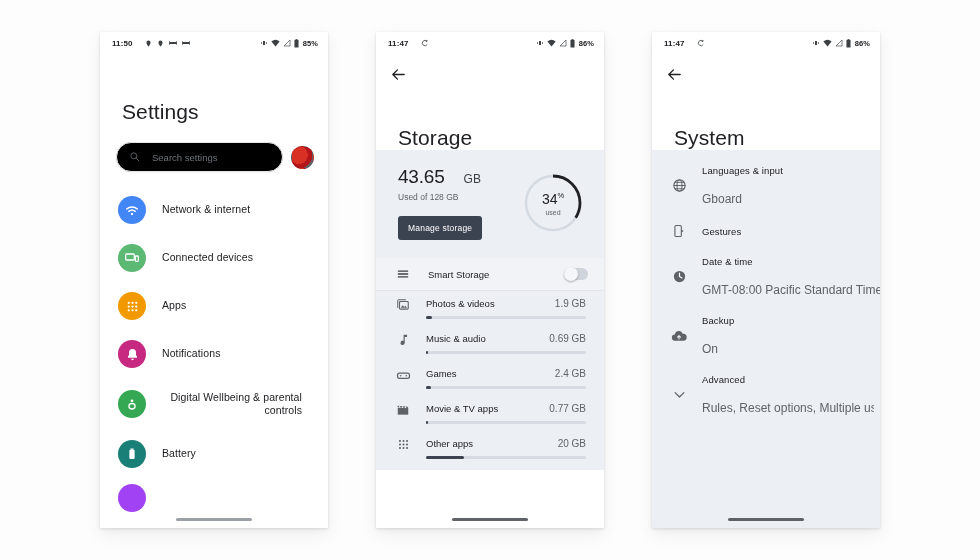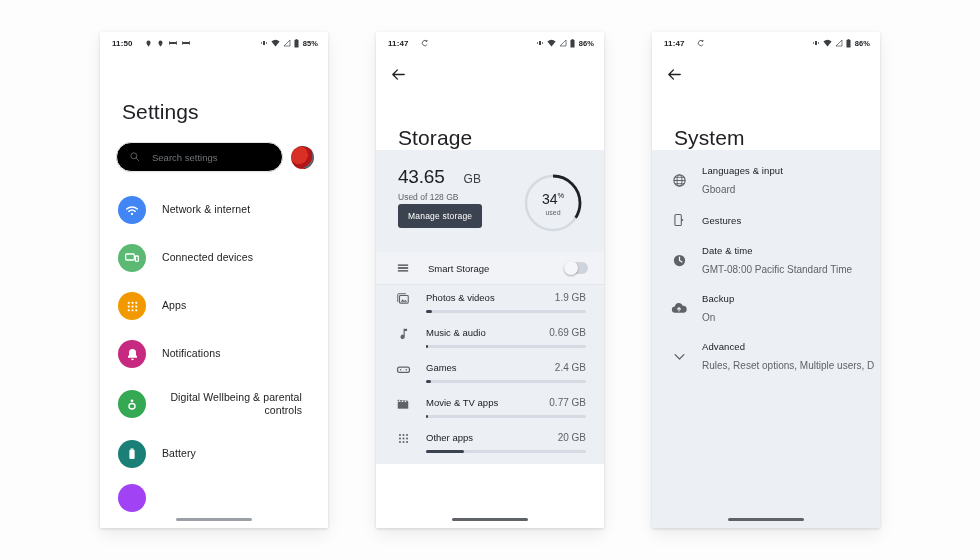--- a/index.html
+++ b/index.html
@@ -67,21 +67,21 @@
 
   
   .storage-panel {
     background: #eceff4; padding: 16px 18px 18px 22px;
     display: flex; align-items: flex-start; justify-content: space-between;
   }
   .used-num { font-size: 19px; color: #202124; font-weight: 400; letter-spacing: -.2px; }
   .used-unit { font-size: 12px; color: #3c4043; margin-left: 19px; }
   .used-of { font-size: 8.5px; color: #5f6368; margin-top: 4px; }
   .manage-btn {
-    margin-top: 2px; background: #3c4350; color: #ffffff; font-size: 8.5px;
+    margin-top: 14px; background: #3c4350; color: #ffffff; font-size: 8.5px;
     border-radius: 3px; padding: 7px 10px; display: inline-block; letter-spacing: .2px;
   }
   .gauge { position: relative; width: 62px; height: 62px; margin-top: 6px; margin-right: 2px; }
   .gauge-txt {
     position: absolute; inset: 0; display: flex; flex-direction: column;
     align-items: center; justify-content: center;
   }
   .g-pct { font-size: 14px; color: #202124; }
   .g-pct sup { font-size: 7.5px; vertical-align: super; }
   .g-used { font-size: 7px; color: #5f6368; margin-top: 2px; }
@@ -111,21 +111,21 @@
   .cat-name { font-size: 9.5px; color: #202124; }
   .cat-size { font-size: 10px; color: #5f6368; }
   .bar { height: 3px; border-radius: 2px; background: #d6dbe3; margin-top: 7px; position: relative; }
   .bar i { position: absolute; left: 0; top: 0; bottom: 0; border-radius: 2px; background: #3c4350; }
 
   
   .sys-list { background: #eceff4; padding: 6px 0 0 0; height: 100%; }
   .sys-row { display: flex; align-items: center; gap: 14px; padding: 9px 14px 9px 18px; }
   .sys-ic { width: 18px; flex: none; display: flex; justify-content: center; color: #5f6368; }
   .sys-title { font-size: 9.5px; color: #202124; letter-spacing: .1px; }
-  .sys-sub { font-size: 10px; color: #5f6368; margin-top: 8px; white-space: nowrap; overflow: hidden; }
+  .sys-sub { font-size: 12px; color: #5f6368; margin-top: 16px; white-space: nowrap; overflow: hidden; }
 
   
   .gesturebar {
     position: absolute; bottom: 7px; left: 50%; transform: translateX(-50%);
     width: 76px; height: 3px; border-radius: 2px; background: #9aa0a6;
   }
   #phone-storage .gesturebar, #phone-system .gesturebar { background: #5f6368; }
   .bottom-peek { display: flex; align-items: center; gap: 16px; padding: 6px 14px 0 18px; }
 </style>
 </head>

